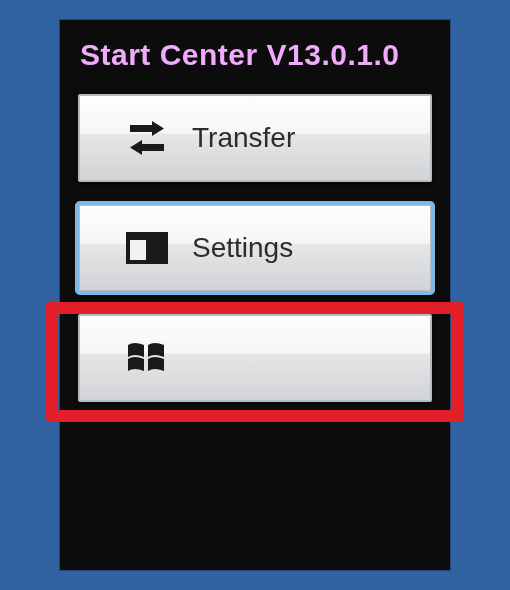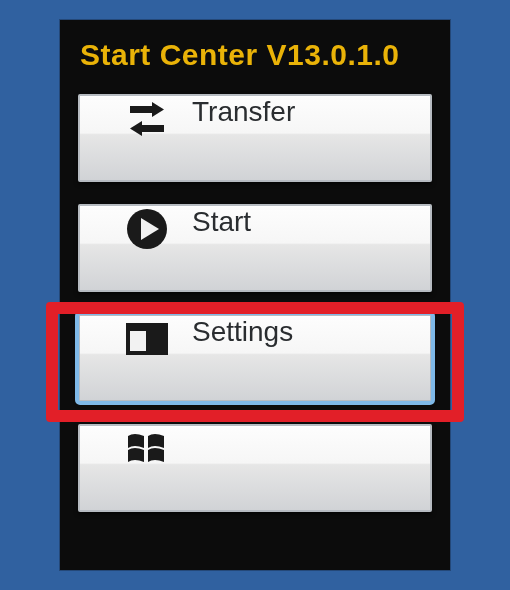--- a/index.html
+++ b/index.html
@@ -16,34 +16,34 @@
     position: absolute;
     left: 60px;
     top: 20px;
     width: 390px;
     height: 550px;
     background: #0c0c0c;
     box-shadow: 0 0 0 1px rgba(0,0,0,0.25);
   }
 
   .panel-title {
-    color: #eab308;
+    color: #f0abfc;
     font-size: 30px;
     font-weight: 700;
     padding: 18px 16px 22px 20px;
     letter-spacing: 0.5px;
   }
 
   .btn-wrap {
     padding: 0 18px;
   }
 
   .btn {
     display: flex;
-    align-items: flex-start;
+    align-items: center;
     height: 88px;
     margin-bottom: 22px;
     border-radius: 2px;
     background: linear-gradient(to bottom, #fdfdfd 0%, #f6f6f6 44%, #e6e6e6 46%, #d1d3d6 100%);
     border: 2px solid #b7bcc2;
     box-shadow: inset 0 1px 0 #ffffff, 0 2px 4px rgba(0,0,0,0.6);
     cursor: pointer;
     user-select: none;
     padding-left: 44px;
     box-sizing: border-box;
@@ -98,29 +98,20 @@
             <rect x="6" y="10" width="22" height="7"></rect>
             <polygon points="28,6 28,21 40,13.5"></polygon>
             <rect x="18" y="29" width="22" height="7"></rect>
             <polygon points="18,25 18,40 6,32.5"></polygon>
           </g>
         </svg>
       </span>
       <span class="btn-label">Transfer</span>
     </div>
 
-    <div class="btn">
-      <span class="icon">
-        <svg width="46" height="46" viewBox="0 0 46 46">
-          <circle cx="23" cy="23" r="20" fill="#1a1a1a"></circle>
-          <polygon points="17,12 17,34 35,23" fill="#f0f0f0"></polygon>
-        </svg>
-      </span>
-      <span class="btn-label">Start</span>
-    </div>
 
     <div class="btn selected" id="settings-button">
       <span class="icon">
         <svg width="46" height="40" viewBox="0 0 46 40">
           <rect x="2" y="4" width="42" height="32" fill="#1a1a1a"></rect>
           <rect x="6" y="12" width="16" height="20" fill="#f2f2f2"></rect>
         </svg>
       </span>
       <span class="btn-label">Settings</span>
     </div>

